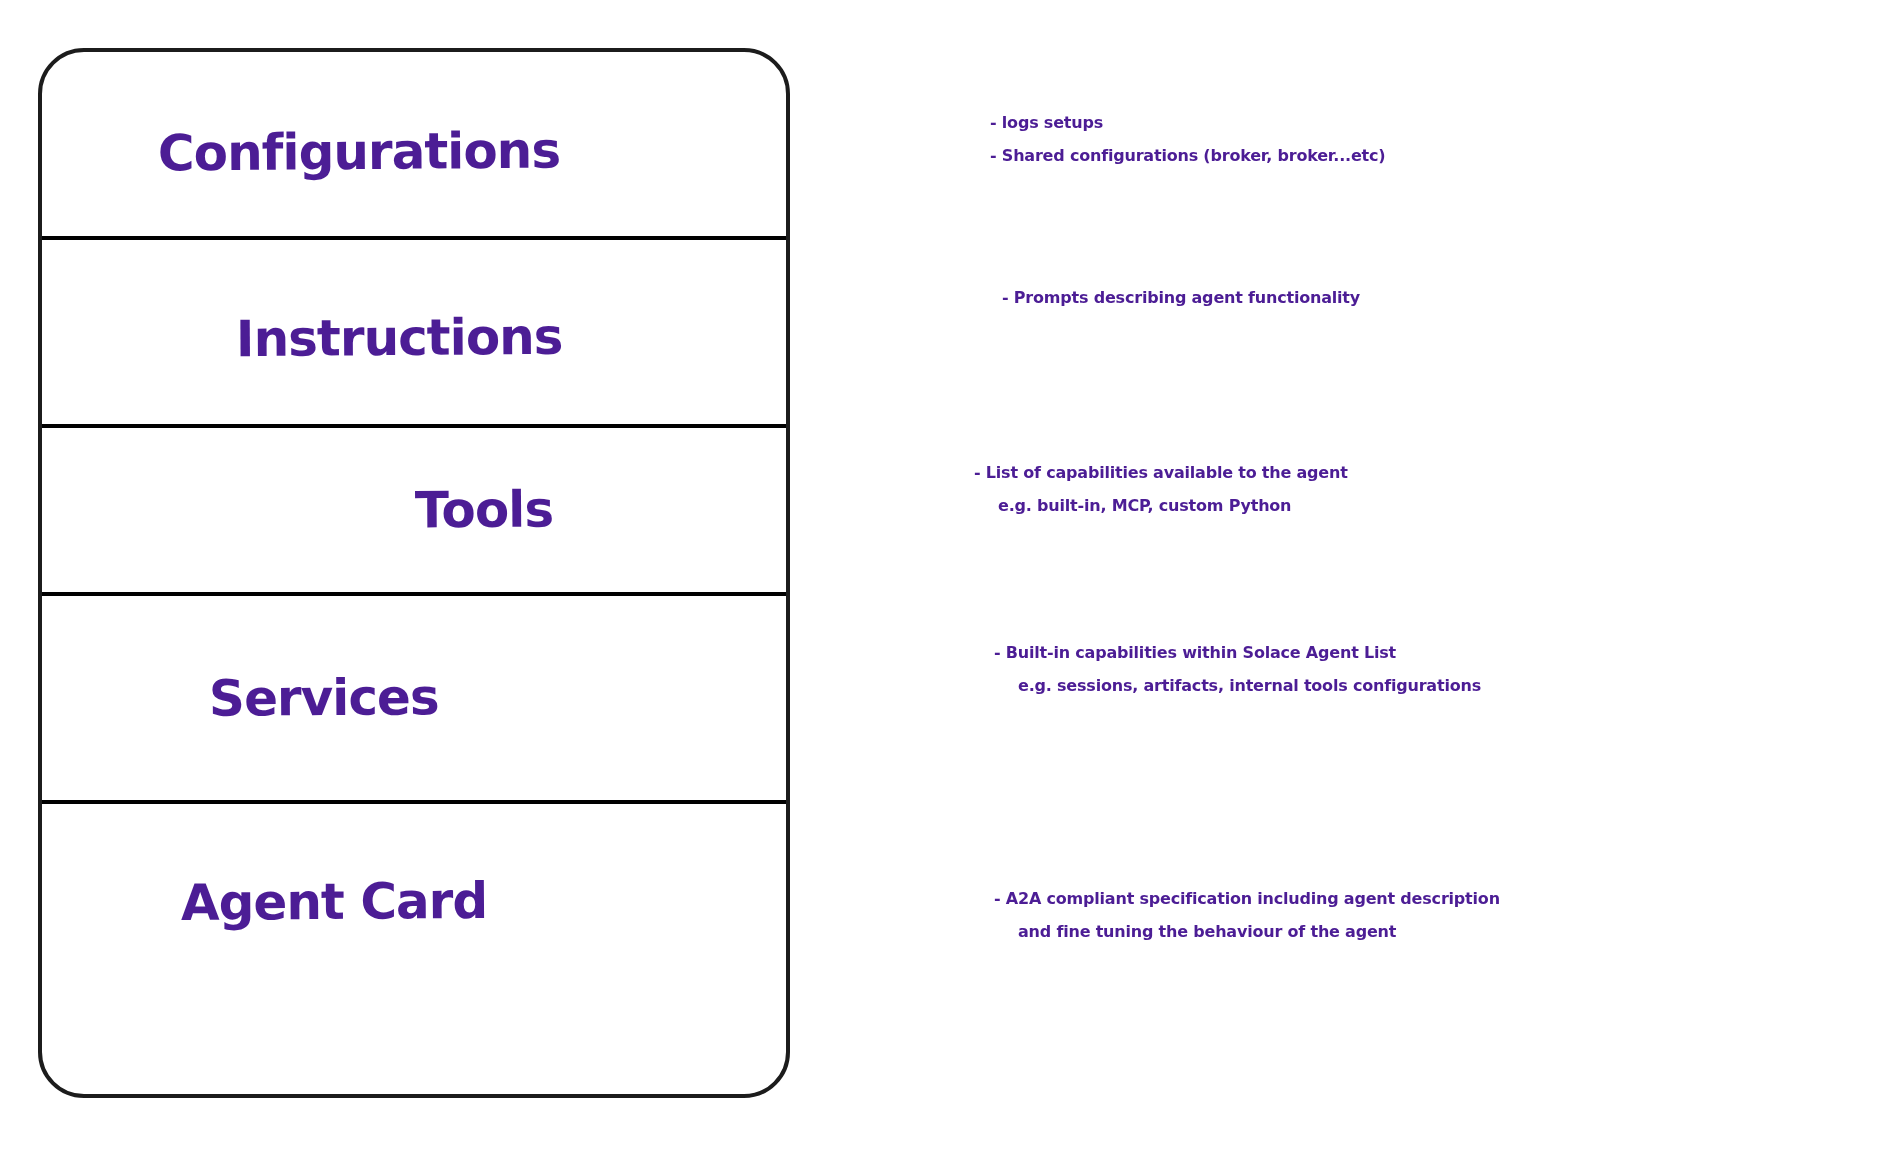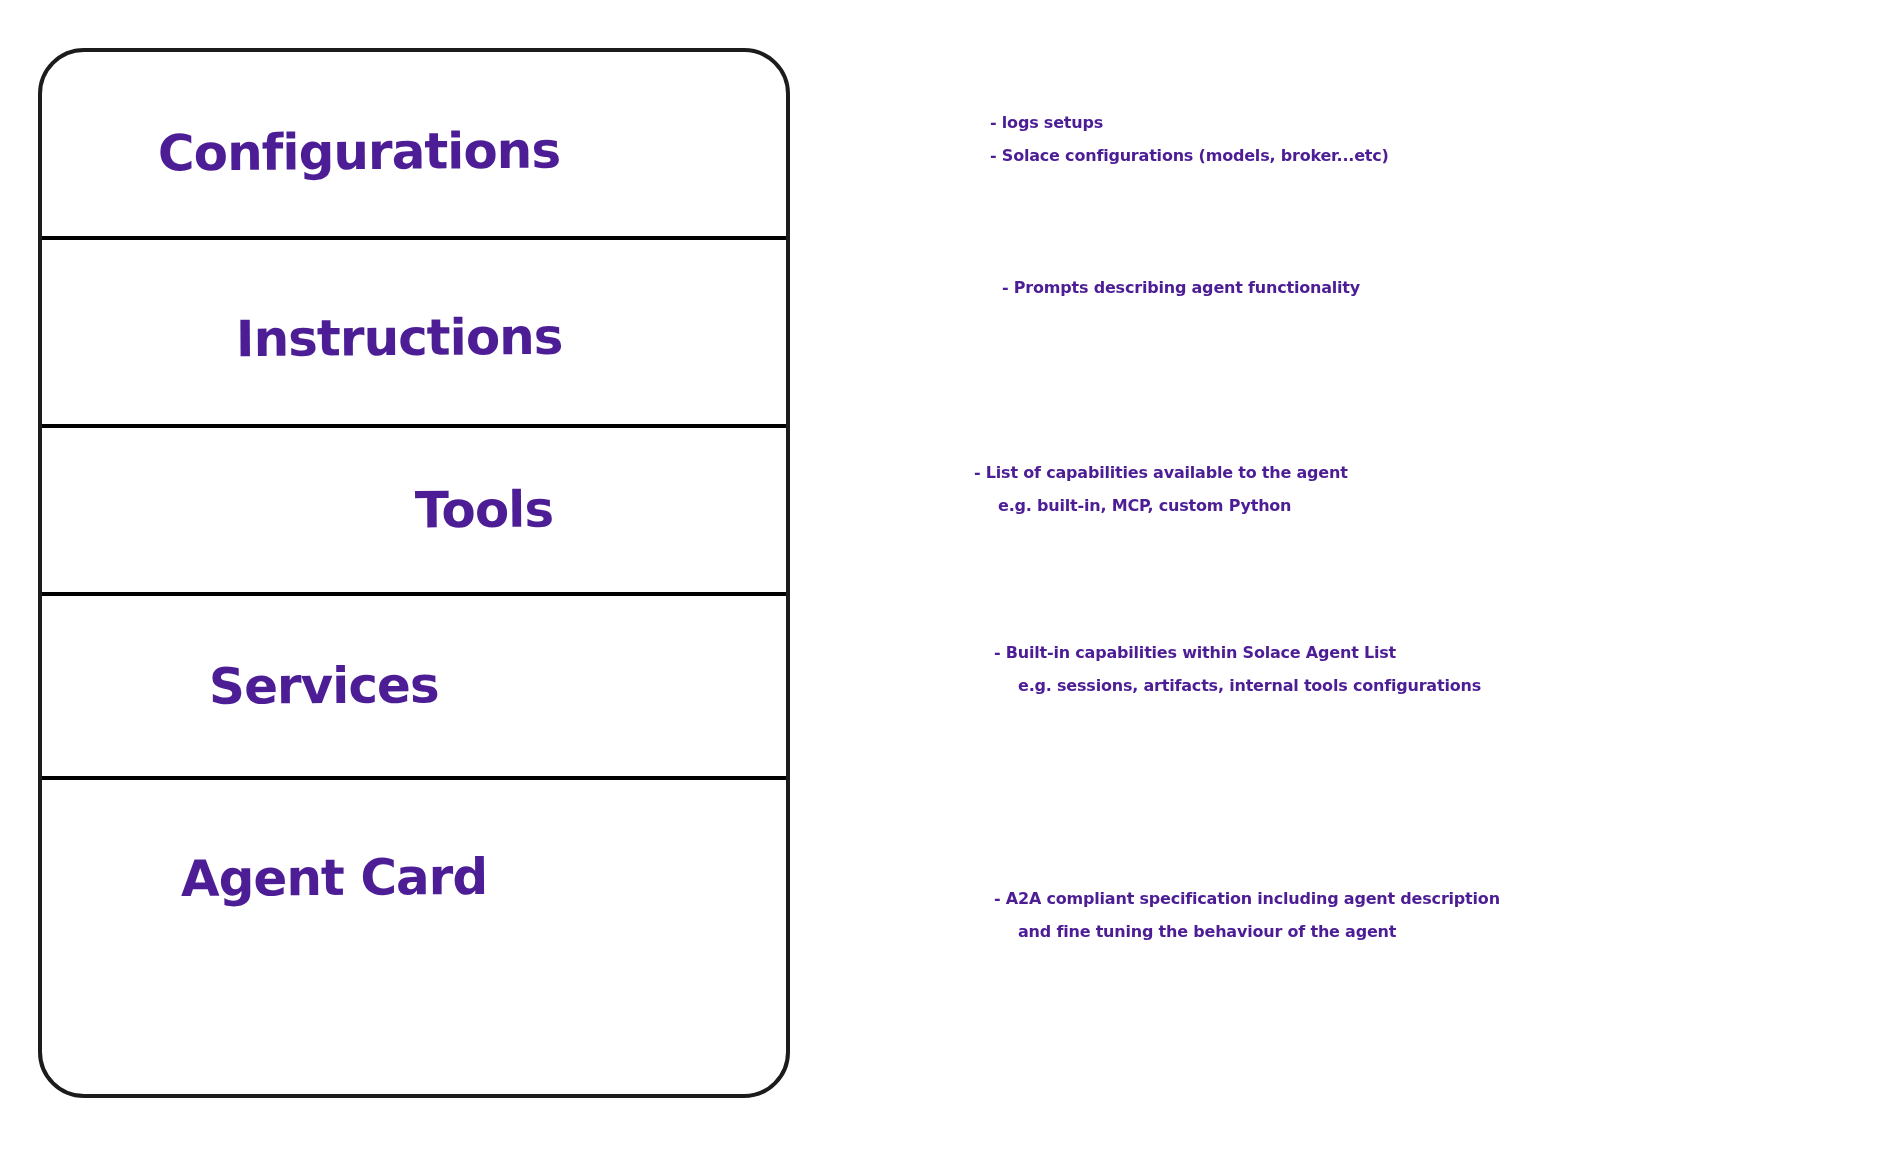--- a/index.html
+++ b/index.html
@@ -27,21 +27,21 @@
   }
   .section {
     display: flex;
     align-items: center;
     justify-content: center;
   }
   .section + .section { border-top: 4px solid #000000; }
   .s1 { height: 184px; }
   .s2 { height: 188px; }
   .s3 { height: 168px; }
-  .s4 { height: 184px; }
+  .s4 { height: 208px; }
   .s5 { flex: 1; align-items: flex-start; padding-top: 69px; }
   .label {
     position: relative;
     font-size: 50px;
     font-weight: 600;
     letter-spacing: -1px;
     white-space: nowrap;
     transform: rotate(-0.4deg);
   }
   .s1 .label { left: -55px; top: 8px; }
@@ -52,21 +52,21 @@
   .note {
     position: absolute;
     font-size: 16px;
     font-weight: 700;
     line-height: 33px;
     letter-spacing: -0.2px;
     white-space: nowrap;
   }
   .note .indent { margin-left: 24px; }
   .n1 { left: 990px; top: 106px; }
-  .n2 { left: 1002px; top: 271px; }
+  .n2 { left: 1002px; top: 281px; }
   .n3 { left: 974px; top: 456px; }
   .n4 { left: 994px; top: 636px; }
   .n5 { left: 994px; top: 882px; }
 </style>
 </head>
 <body>
 
 <div class="canvas">
 
   <div class="stack">
@@ -82,21 +82,21 @@
     <div class="section s4">
       <div class="label">Services</div>
     </div>
     <div class="section s5">
       <div class="label">Agent Card</div>
     </div>
   </div>
 
   <div class="note n1">
     <div class="note-line">- logs setups</div>
-    <div class="note-line">- Solace configurations (models, broker...etc)</div>
+    <div class="note-line">- Shared configurations (broker, broker...etc)</div>
   </div>
 
   <div class="note n2">
     <div class="note-line">- Prompts describing agent functionality</div>
   </div>
 
   <div class="note n3">
     <div class="note-line">- List of capabilities available to the agent</div>
     <div class="note-line indent">e.g. built-in, MCP, custom Python</div>
   </div>

